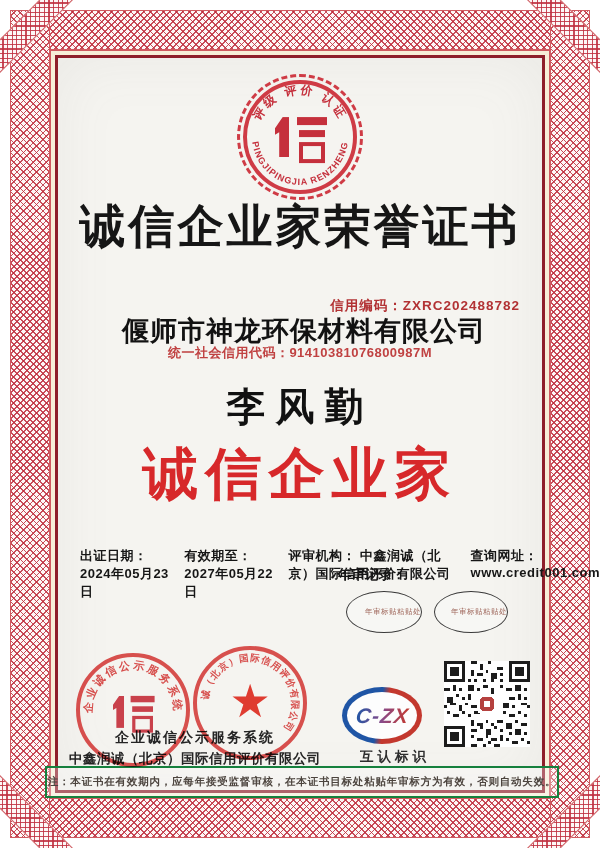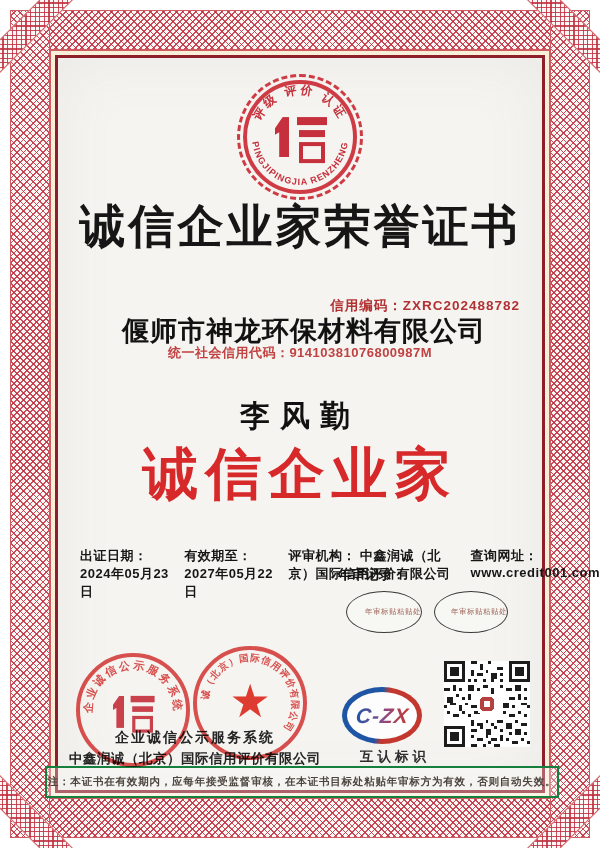--- a/index.html
+++ b/index.html
@@ -51,21 +51,21 @@
     font-family:"DejaVu Sans","Liberation Sans",sans-serif;}
   .subtitle{position:absolute;left:0;right:0;top:252px;text-align:center;
     font-size:15px;font-weight:bold;color:#1d1d1d;letter-spacing:1.6px;}
   .credit-line{position:absolute;right:80px;top:281px;font-size:13.5px;font-weight:bold;color:#b23234;letter-spacing:1px;margin-top:16px;}
 
   .company{position:absolute;left:8px;right:0;top:313px;text-align:center;
     font-size:27px;font-weight:900;color:#121212;letter-spacing:1px;}
   .social{position:absolute;left:0;right:0;top:344px;text-align:center;
     font-size:13px;font-weight:bold;color:#c04242;letter-spacing:.5px;}
   .person{position:absolute;left:0;right:0;top:380px;text-align:center;
-    font-size:30px;font-weight:900;color:#111;letter-spacing:10px;margin-top:16px;}
+    font-size:39px;font-weight:900;color:#111;letter-spacing:10px;}
   .award{position:absolute;left:0;right:0;top:437px;text-align:center;
     font-size:56px;font-weight:900;color:#d7282a;letter-spacing:7px;}
 
   
   .details{position:absolute;left:80px;top:547px;display:flex;gap:8px;}
   .drow{font-size:13px;font-weight:bold;color:#161616;letter-spacing:.5px;}
   .drow .lbl{margin-right:4px;}
 
   
   .annual-label{position:absolute;left:338px;top:566px;font-size:13.5px;font-weight:bold;color:#161616;}

